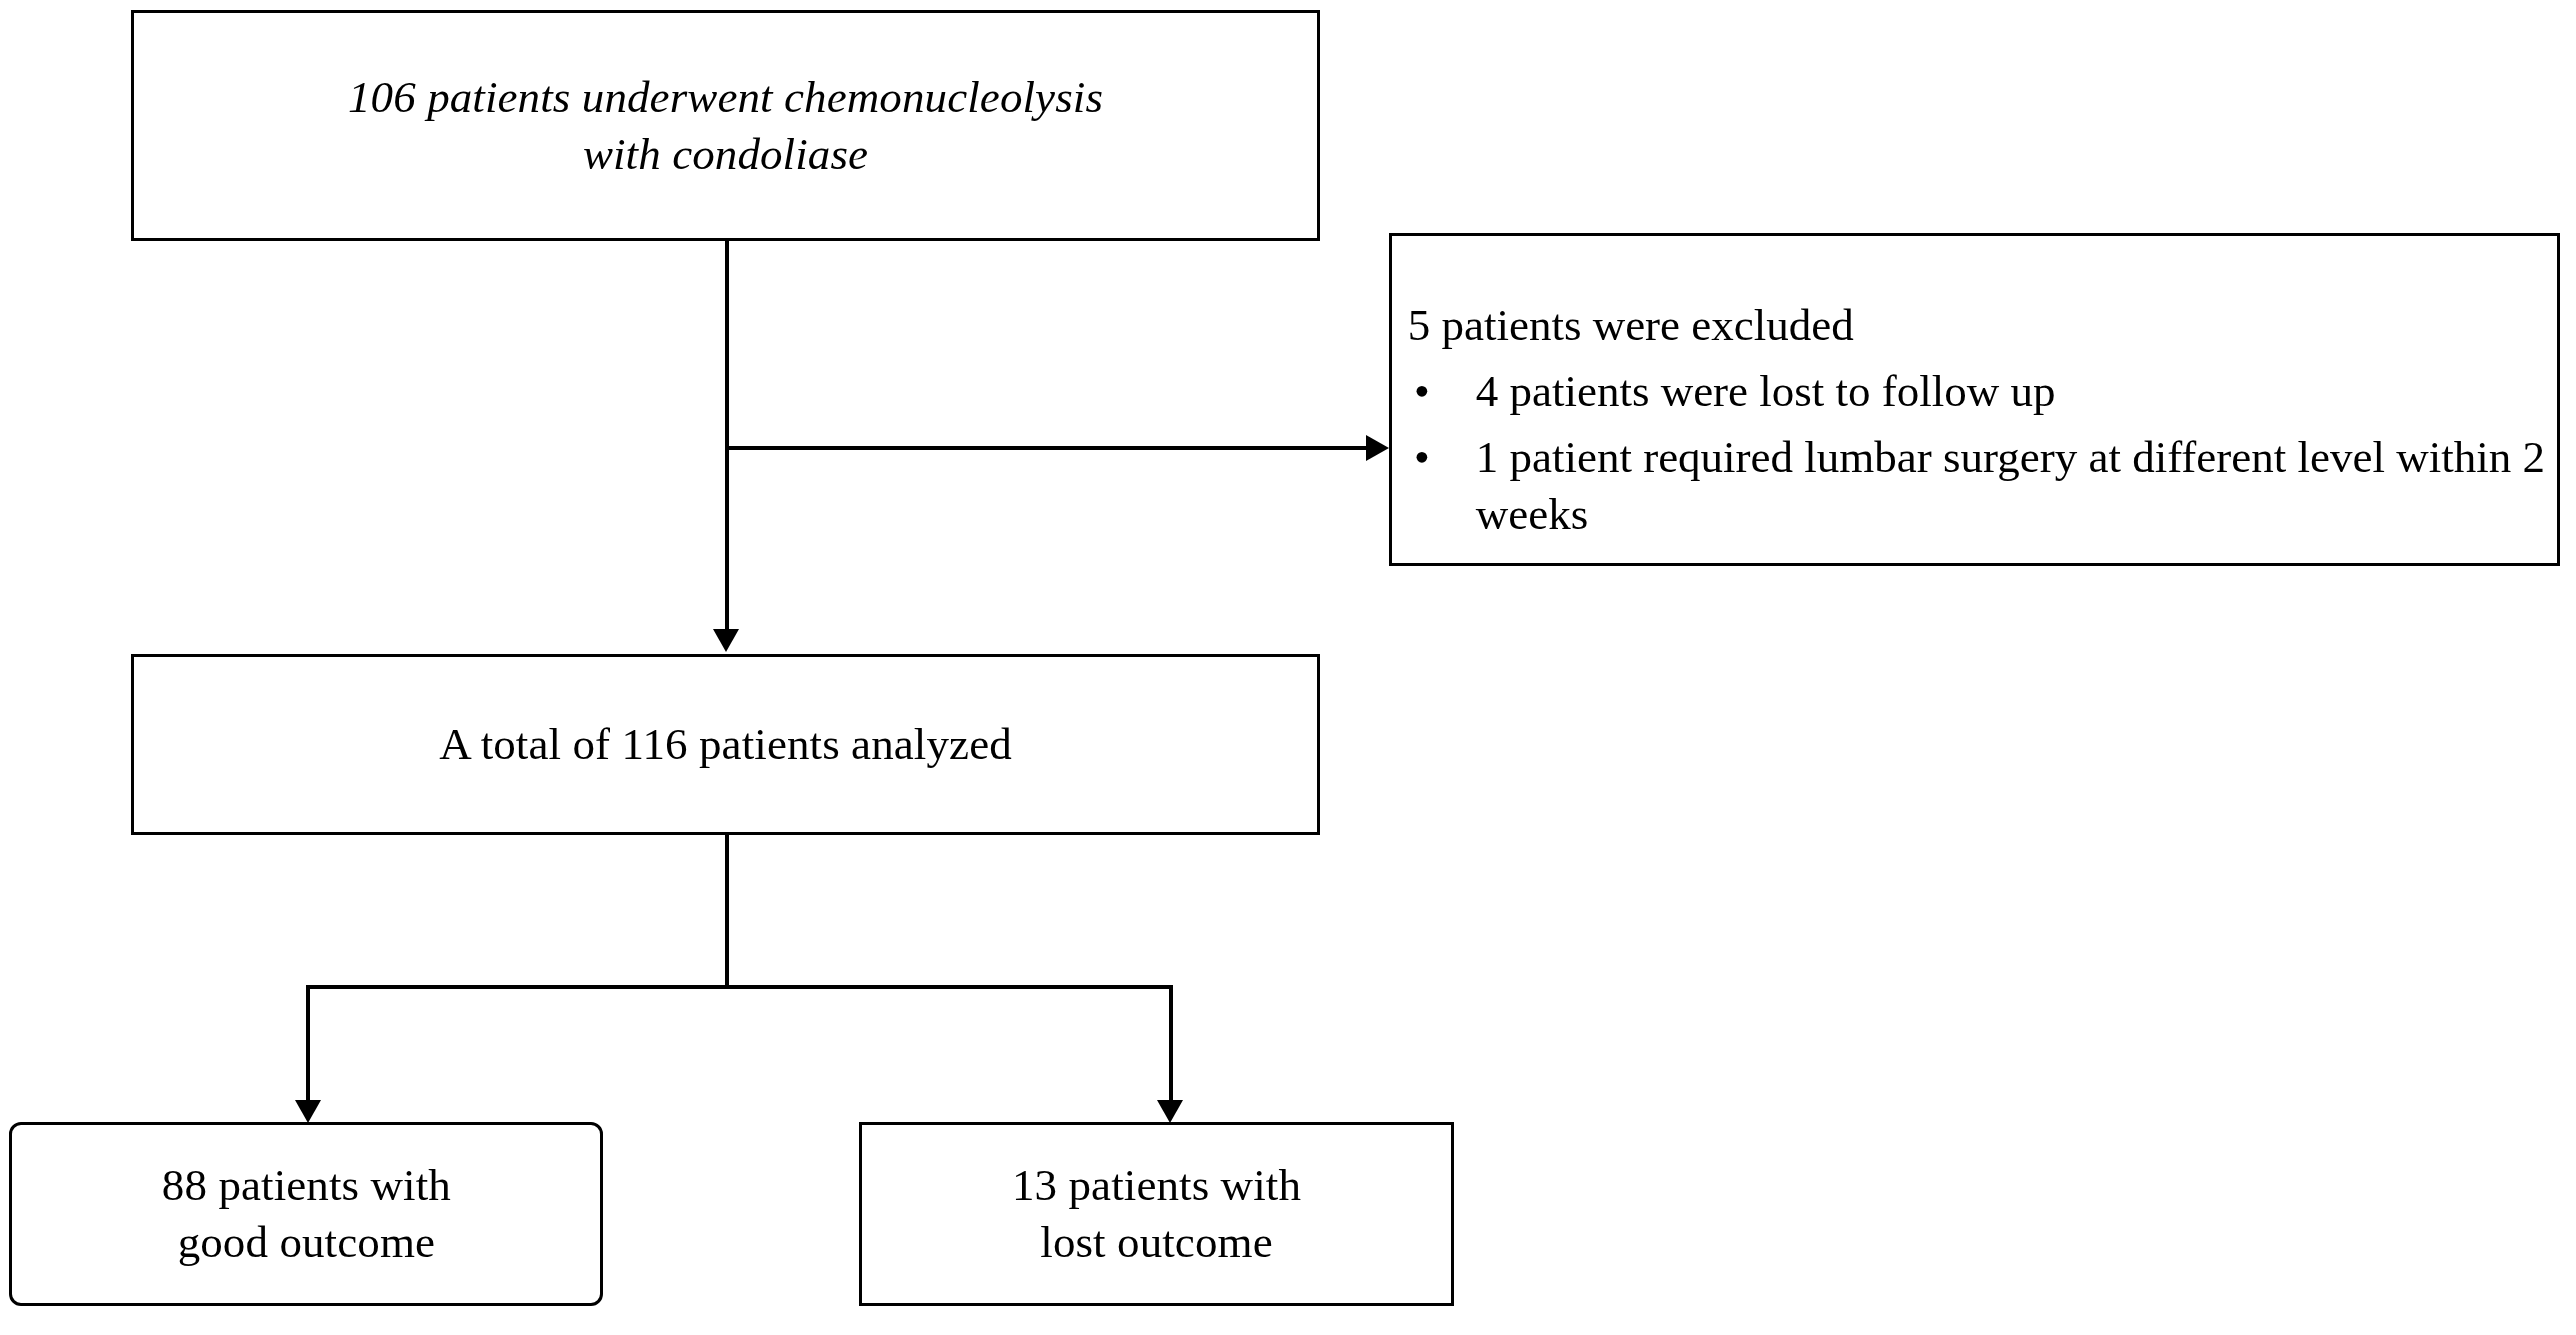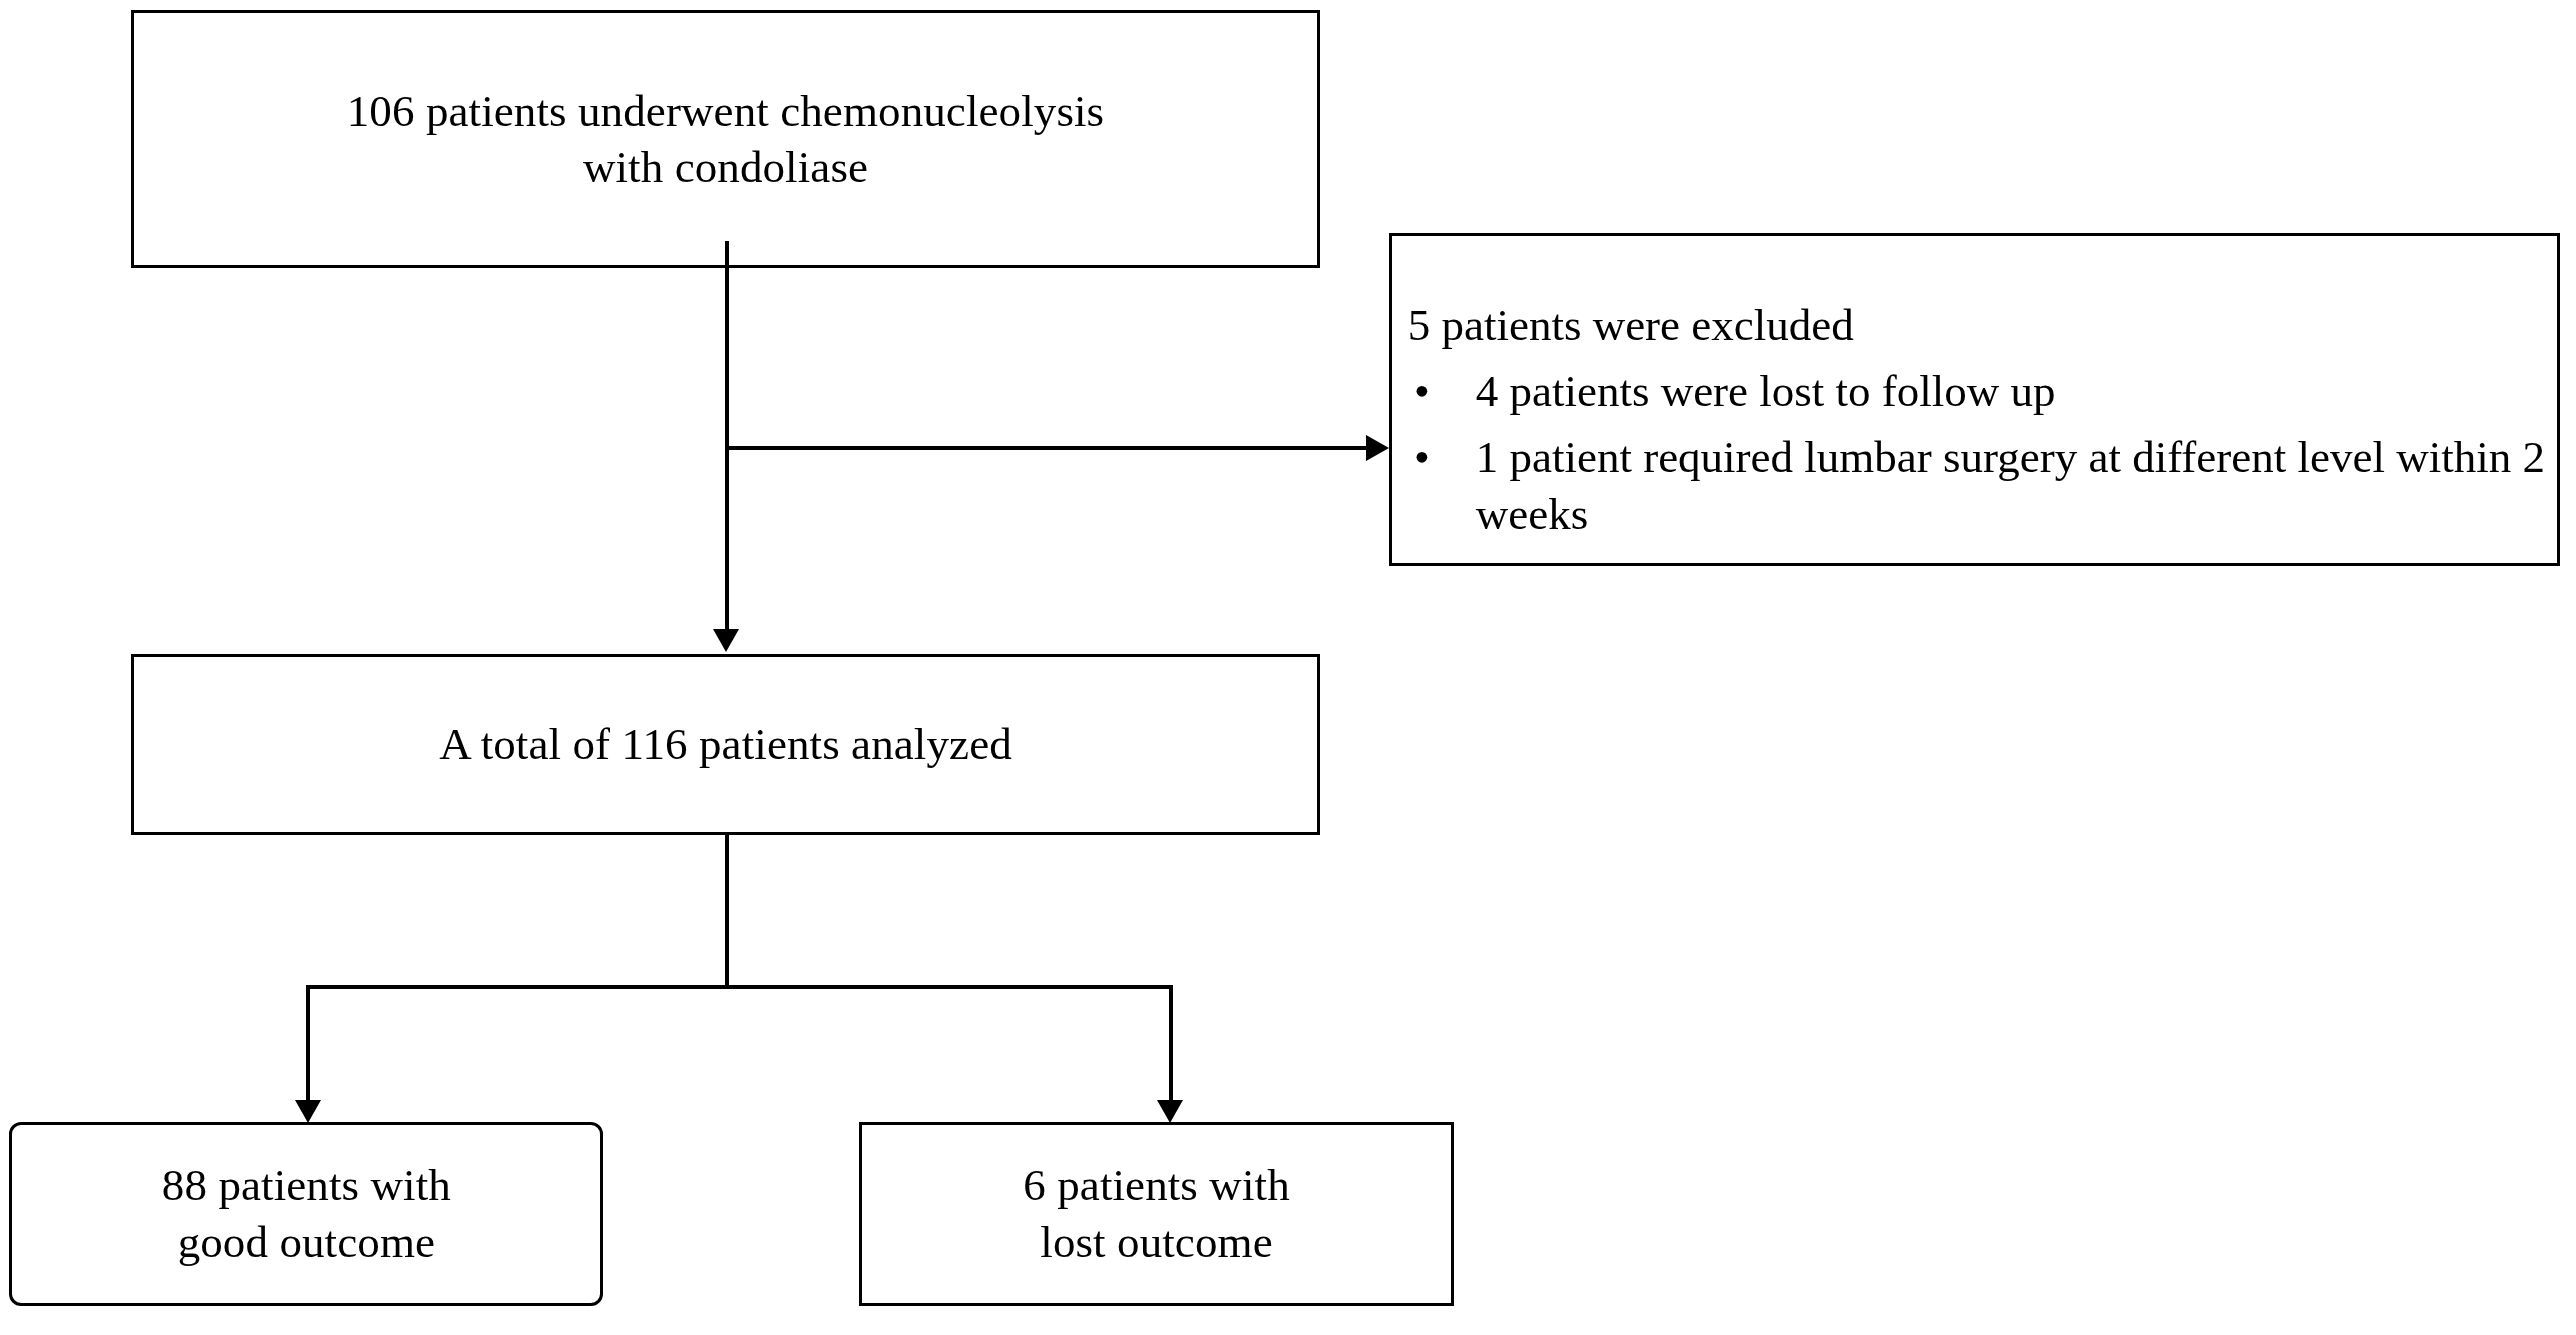--- a/index.html
+++ b/index.html
@@ -38,21 +38,22 @@
     font-size: 45px;
     letter-spacing: 0.1px;
     padding: 0 9.4px;
   }
 
   
   #box-enrolled {
     left: 131px;
     top: 10.2px;
     width: 1189px;
-    height: 258px;
+    height: 231px;
+    font-style: italic;
   }
 
   
   #box-analyzed {
     left: 131px;
     top: 654px;
     width: 1189px;
     height: 181px;
   }
 
@@ -245,19 +246,19 @@
 
   <div class="node-box" id="box-good-outcome">
     <div class="node-text">
       <span>88 patients with</span><br>
       <span>good outcome</span>
     </div>
   </div>
 
   <div class="node-box" id="box-poor-outcome">
     <div class="node-text">
-      <span>6 patients with</span><br>
+      <span>13 patients with</span><br>
       <span>lost outcome</span>
     </div>
   </div>
 
 </div>
 
 
 </body></html>

